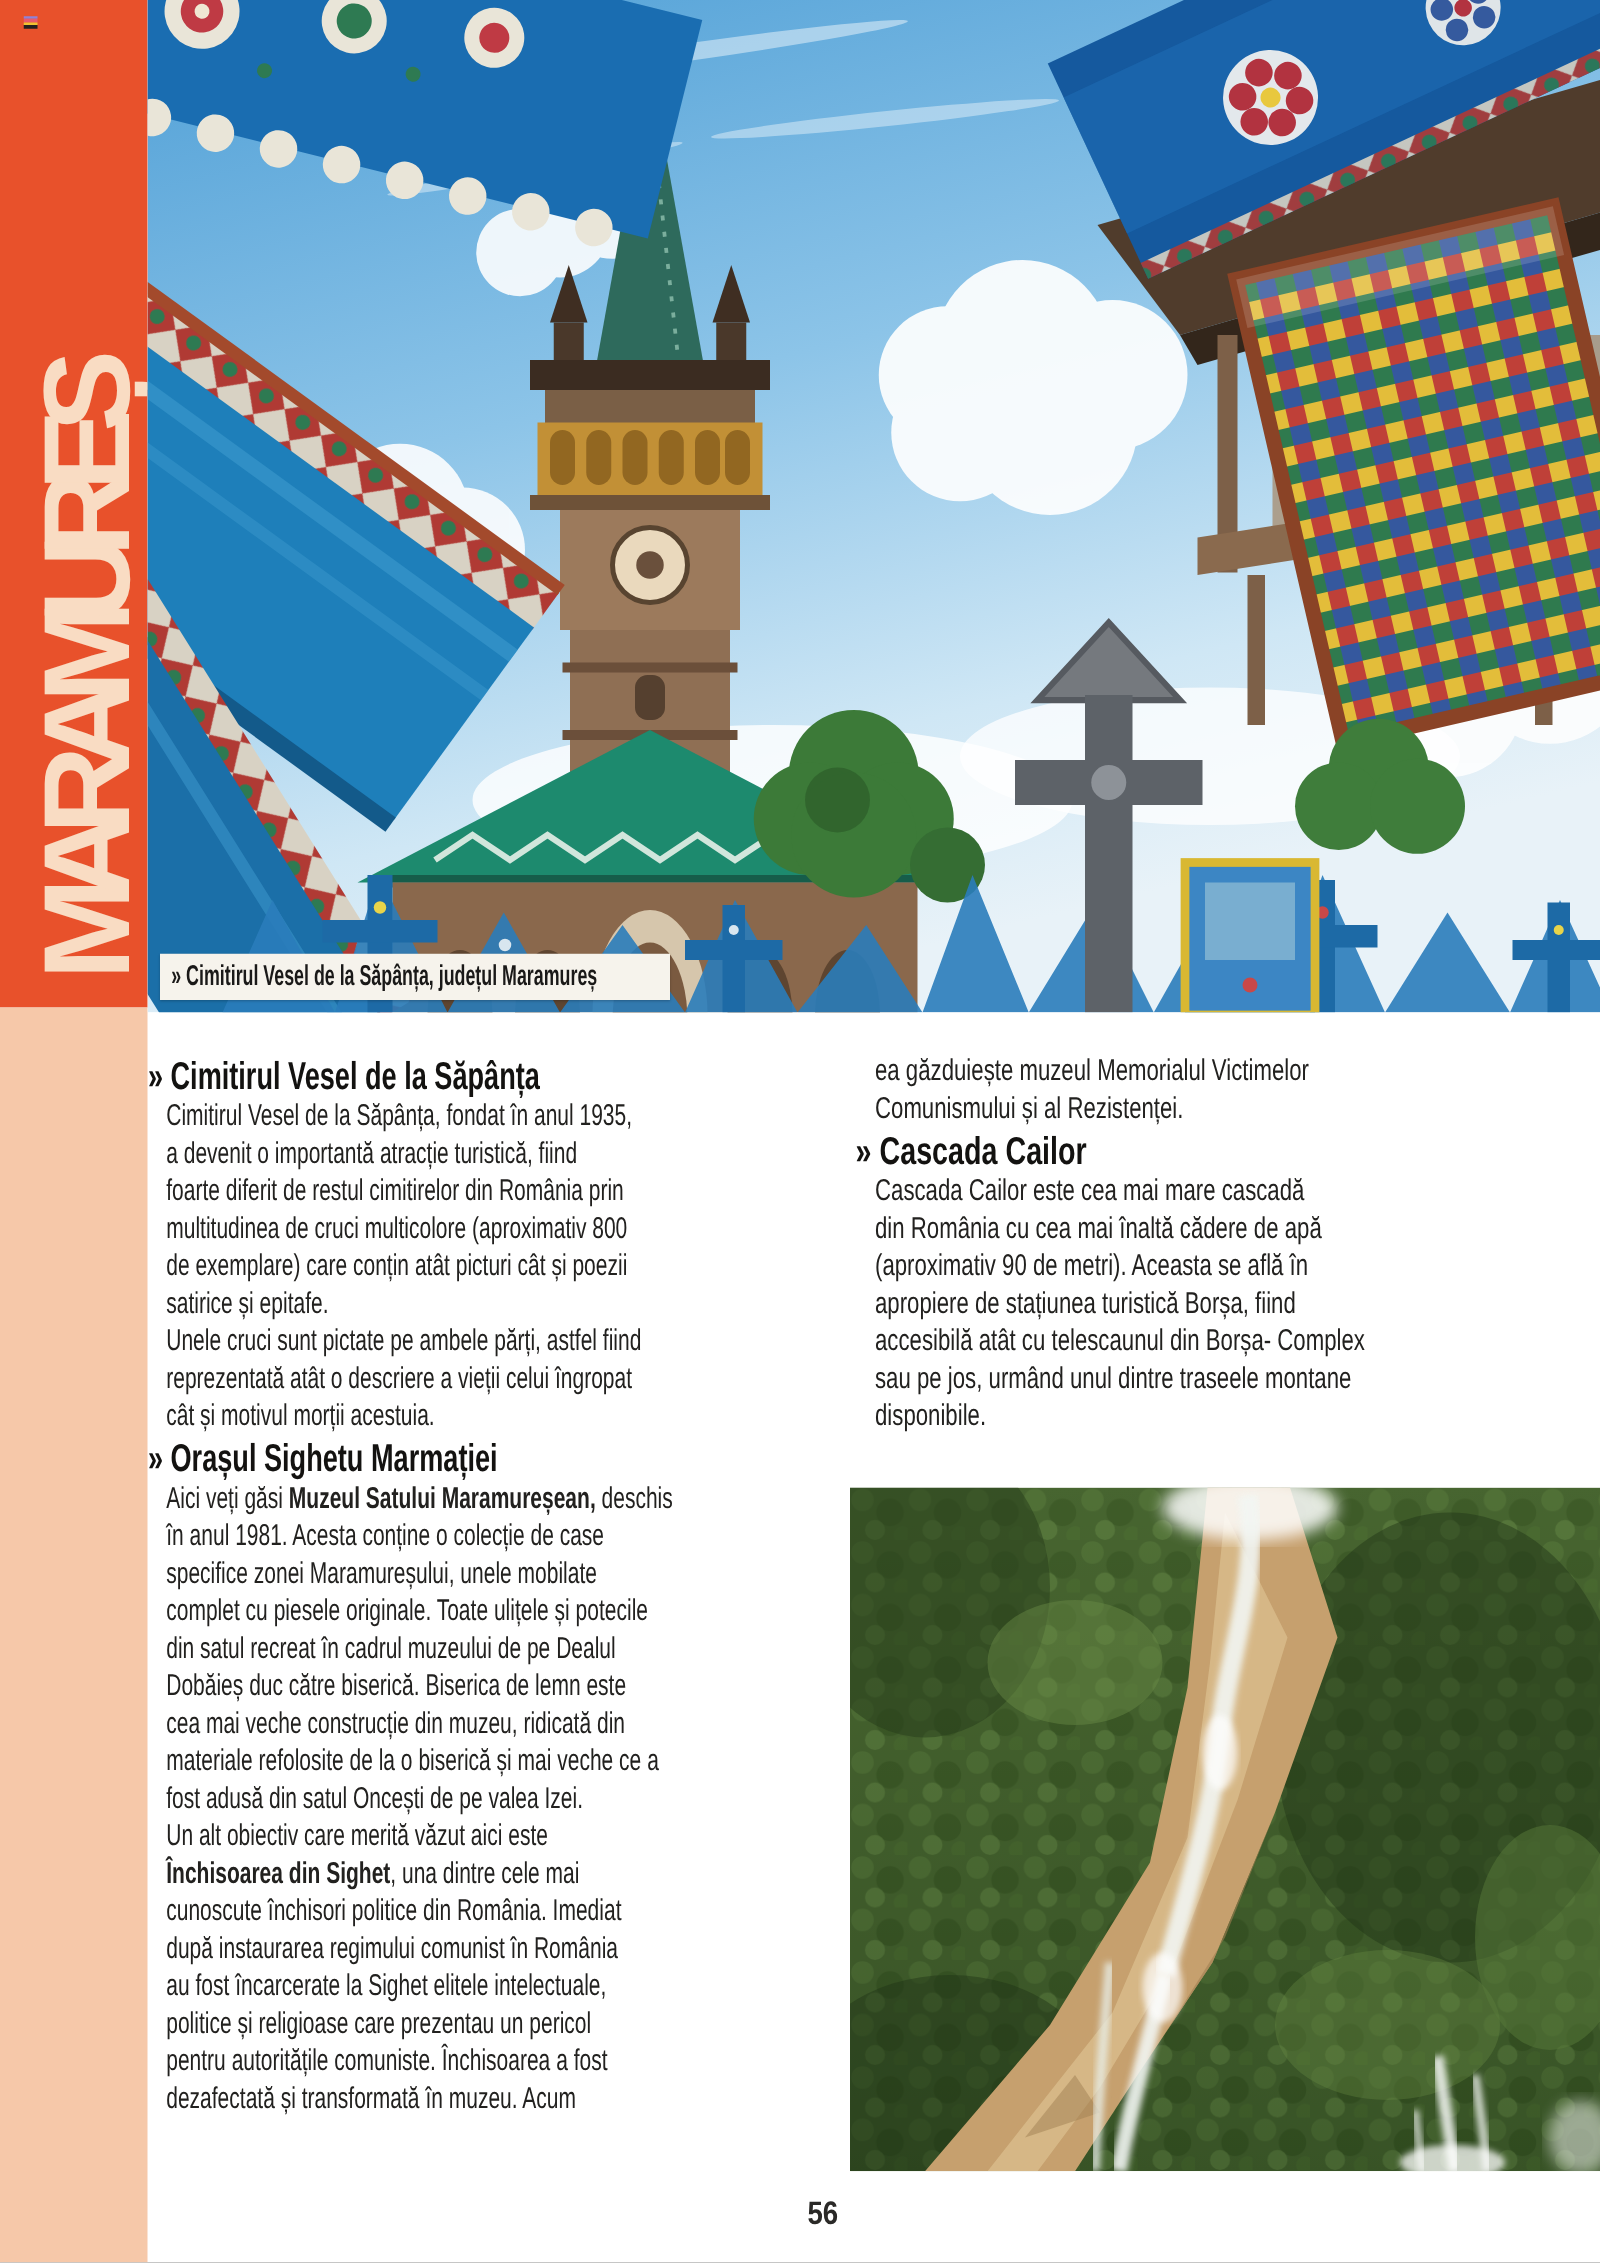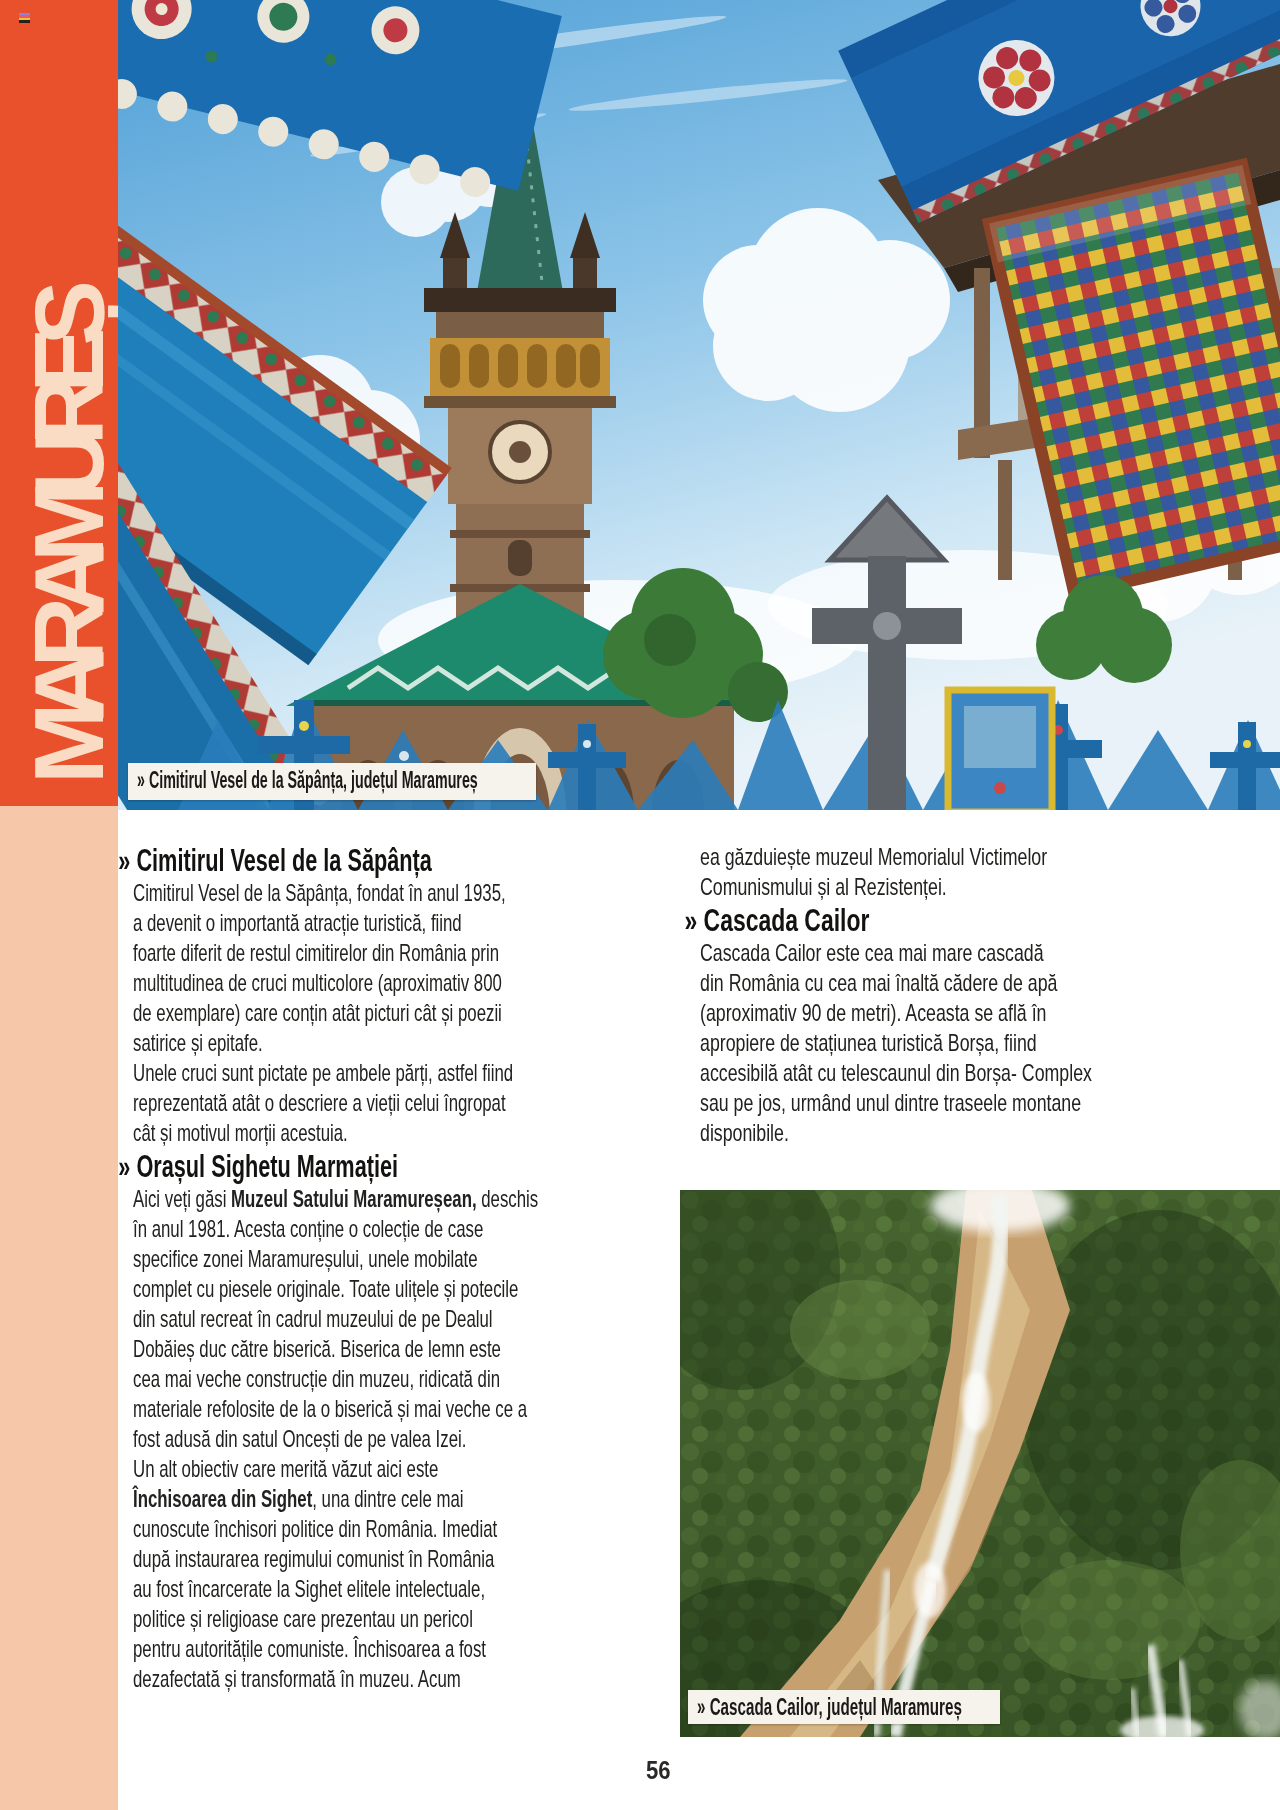--- a/index.html
+++ b/index.html
@@ -370,18 +370,15 @@
       <ellipse cx="296" cy="212" rx="14" ry="30" fill="#ffffff" opacity=".7" filter="url(#blur2)"></ellipse>
       <ellipse cx="250" cy="400" rx="16" ry="28" fill="#ffffff" opacity=".7" filter="url(#blur2)"></ellipse>
 
       <path d="M470 455 C475 490 480 520 484 547" stroke="#f4f7f4" stroke-width="10" fill="none" opacity=".85" filter="url(#blur2)"></path>
       <path d="M500 470 C504 498 508 525 510 547" stroke="#f4f7f4" stroke-width="7" fill="none" opacity=".8" filter="url(#blur2)"></path>
       <path d="M452 498 C454 518 456 534 458 547" stroke="#f4f7f4" stroke-width="6" fill="none" opacity=".75" filter="url(#blur2)"></path>
       <ellipse cx="482" cy="540" rx="42" ry="14" fill="#ffffff" opacity=".75" filter="url(#blur2)"></ellipse>
       <ellipse cx="585" cy="520" rx="26" ry="30" fill="#ffffff" opacity=".5" filter="url(#blur6)"></ellipse>
     </svg>
   </div>
-  <div class="photo-caption waterfall-caption">
-    <span>» Cascada Cailor, județul Maramureș</span>
-  </div>
 
   <div class="page-number">56</div>
 </div>
 
 </body></html>

